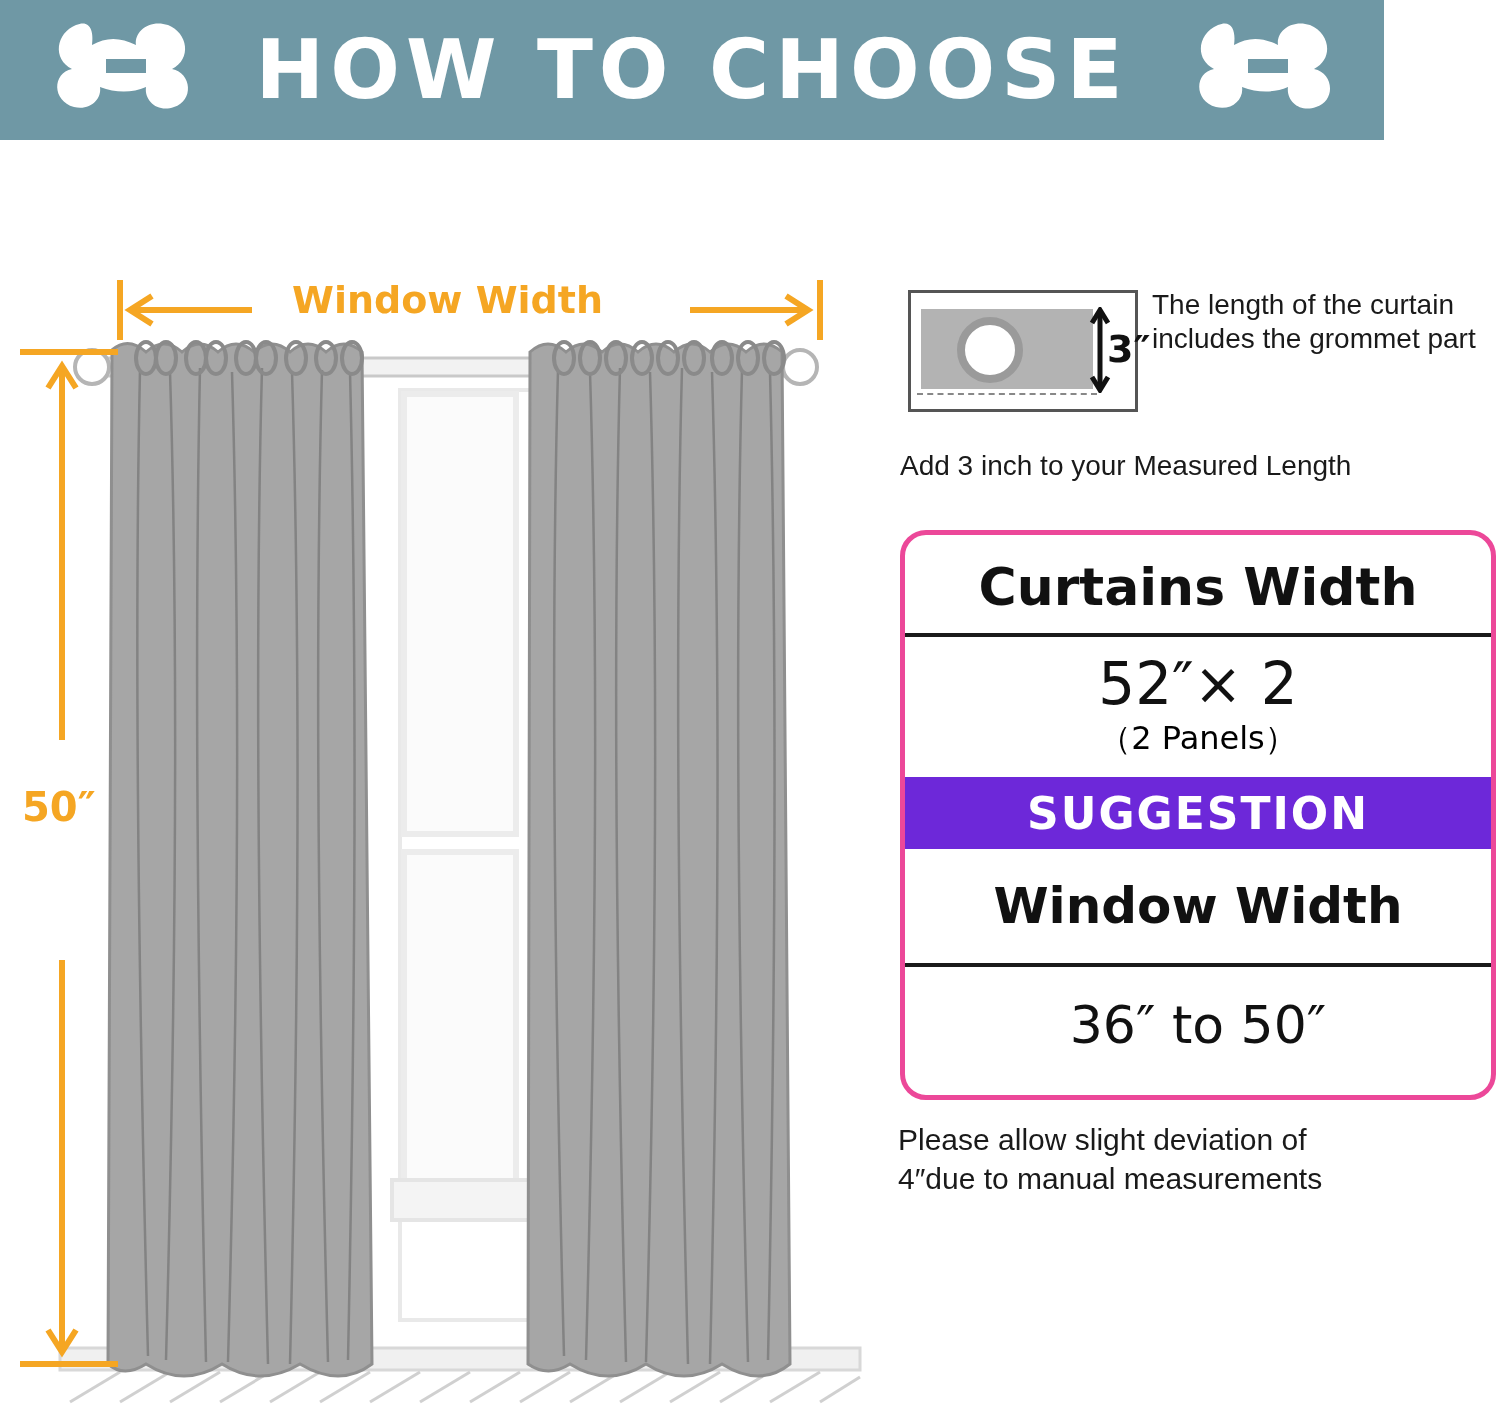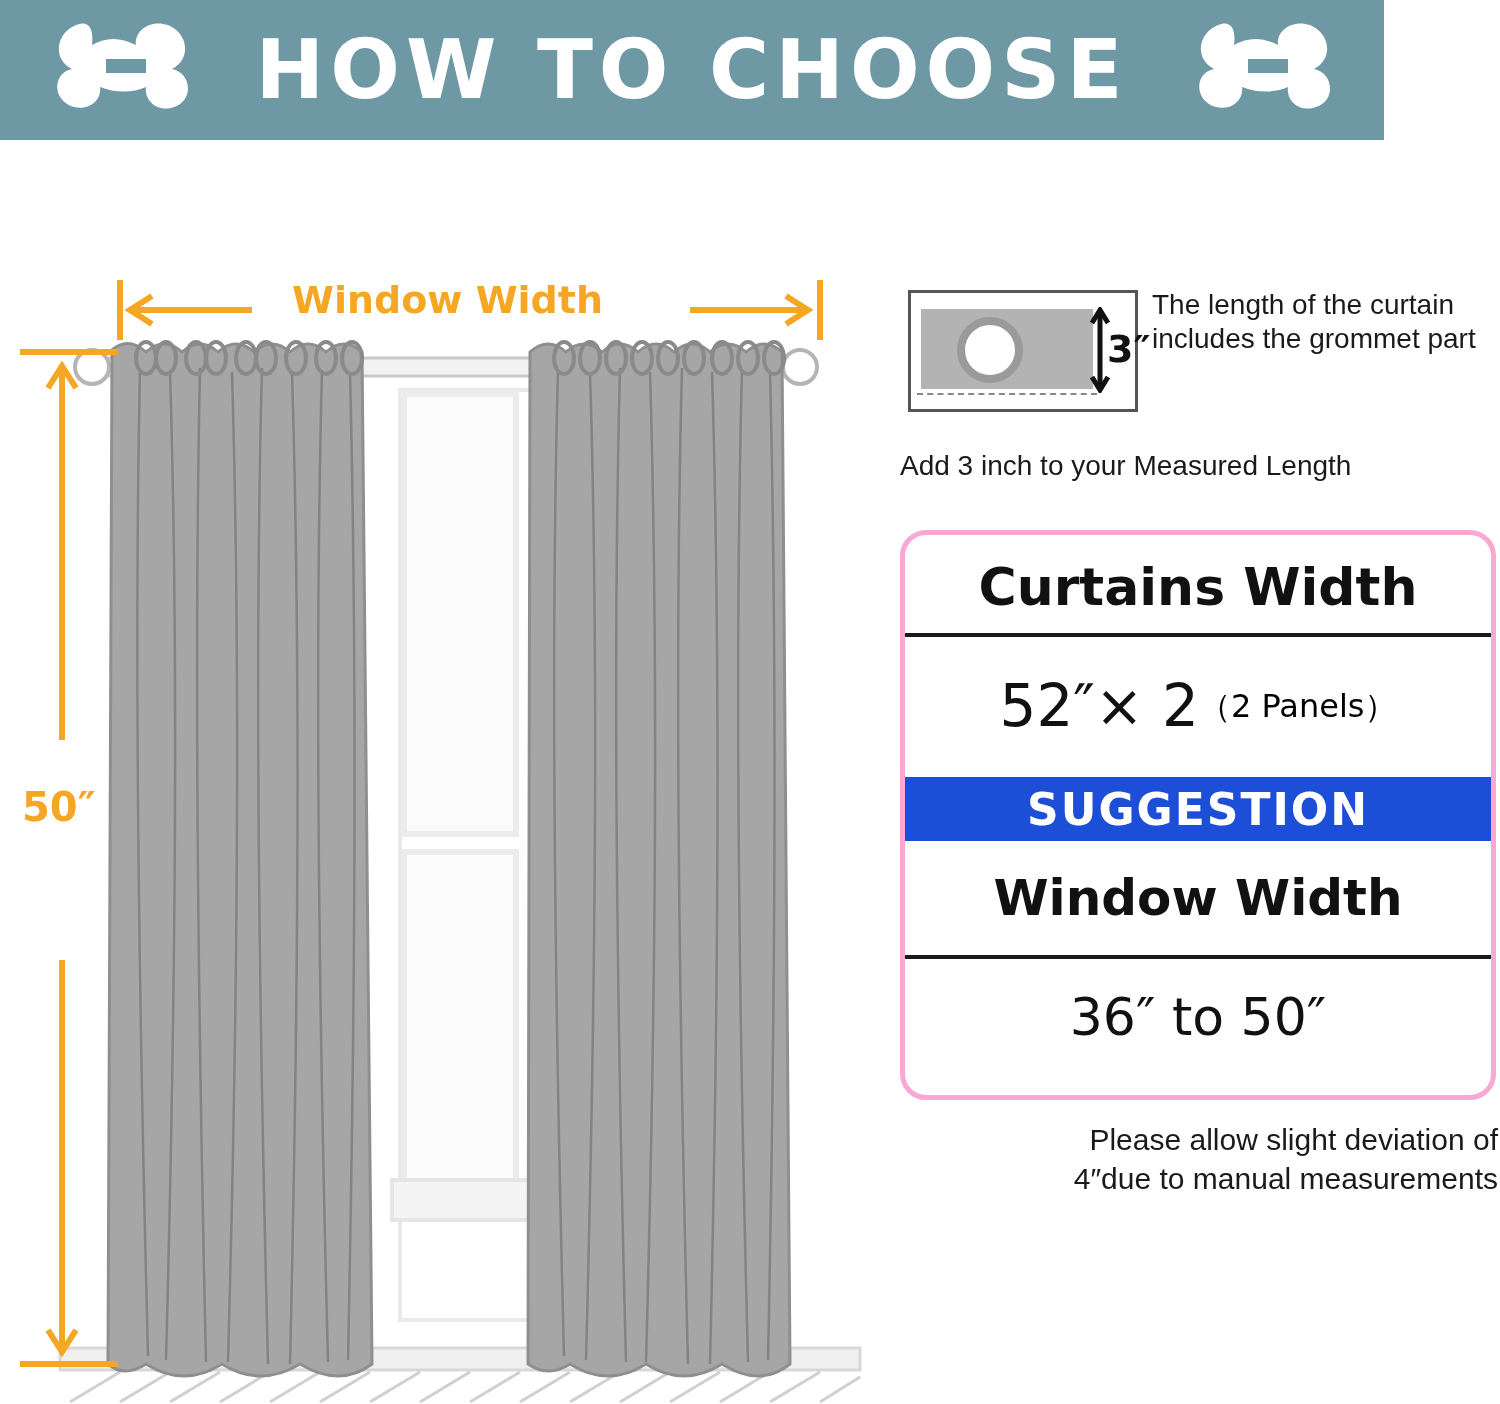--- a/index.html
+++ b/index.html
@@ -154,21 +154,21 @@
     white-space: nowrap;
   }
 
   
   .card {
     position: absolute;
     left: 10px;
     top: 390px;
     width: 596px;
     height: 570px;
-    border: 5px solid #f9a8d4;
+    border: 5px solid #ec4899;
     border-radius: 26px;
     background: #ffffff;
     box-sizing: border-box;
     overflow: hidden;
   }
   .card-row {
     display: flex;
     align-items: center;
     justify-content: center;
     text-align: center;
@@ -178,37 +178,37 @@
     height: 96px;
     border-bottom: 4px solid #1a1a1a;
     font-size: 52px;
     font-weight: bold;
     font-family: "DejaVu Sans", sans-serif;
     color: #111;
     margin-top: 6px;
   }
   .card-measure {
     height: 140px;
-    flex-direction: row;
+    flex-direction: column;
     gap: 0px;
   }
   .measure-main {
     font-size: 58px;
     color: #111;
     font-family: "DejaVu Sans", sans-serif;
     line-height: 1.1;
   }
   .measure-sub {
     font-size: 32px;
     color: #000000;
     font-family: "DejaVu Sans", sans-serif;
   }
   .card-band {
-    height: 64px;
-    background: #1d4ed8;
+    height: 72px;
+    background: #6d28d9;
     color: #ffffff;
     font-size: 44px;
     font-weight: bold;
     letter-spacing: 2px;
     font-family: "DejaVu Sans", sans-serif;
   }
   .card-subtitle {
     height: 118px;
     font-size: 50px;
     font-weight: bold;
@@ -224,21 +224,21 @@
   }
 
   .note {
     position: absolute;
     left: 8px;
     top: 980px;
     width: 600px;
     font-size: 30px;
     line-height: 1.3;
     color: #1a1a1a;
-    text-align: right;
+    text-align: left;
   }
 </style>
 </head>
 <body>
 
 <div class="header">
   <svg class="fleur" viewBox="0 0 150 110">
     <path fill="#ffffff" d="M30 10 C10 18 6 44 26 54 C6 58 6 86 28 92 C44 96 56 84 54 72 C70 78 86 78 100 72 C98 86 112 98 128 92 C148 86 146 58 126 54 C146 44 142 18 122 10 C104 4 88 16 90 30 C74 22 60 22 46 30 C48 16 44 4 30 10 Z M60 44 L100 44 L100 58 L60 58 Z"></path>
   </svg>
   <div class="header-title">HOW TO CHOOSE</div>

